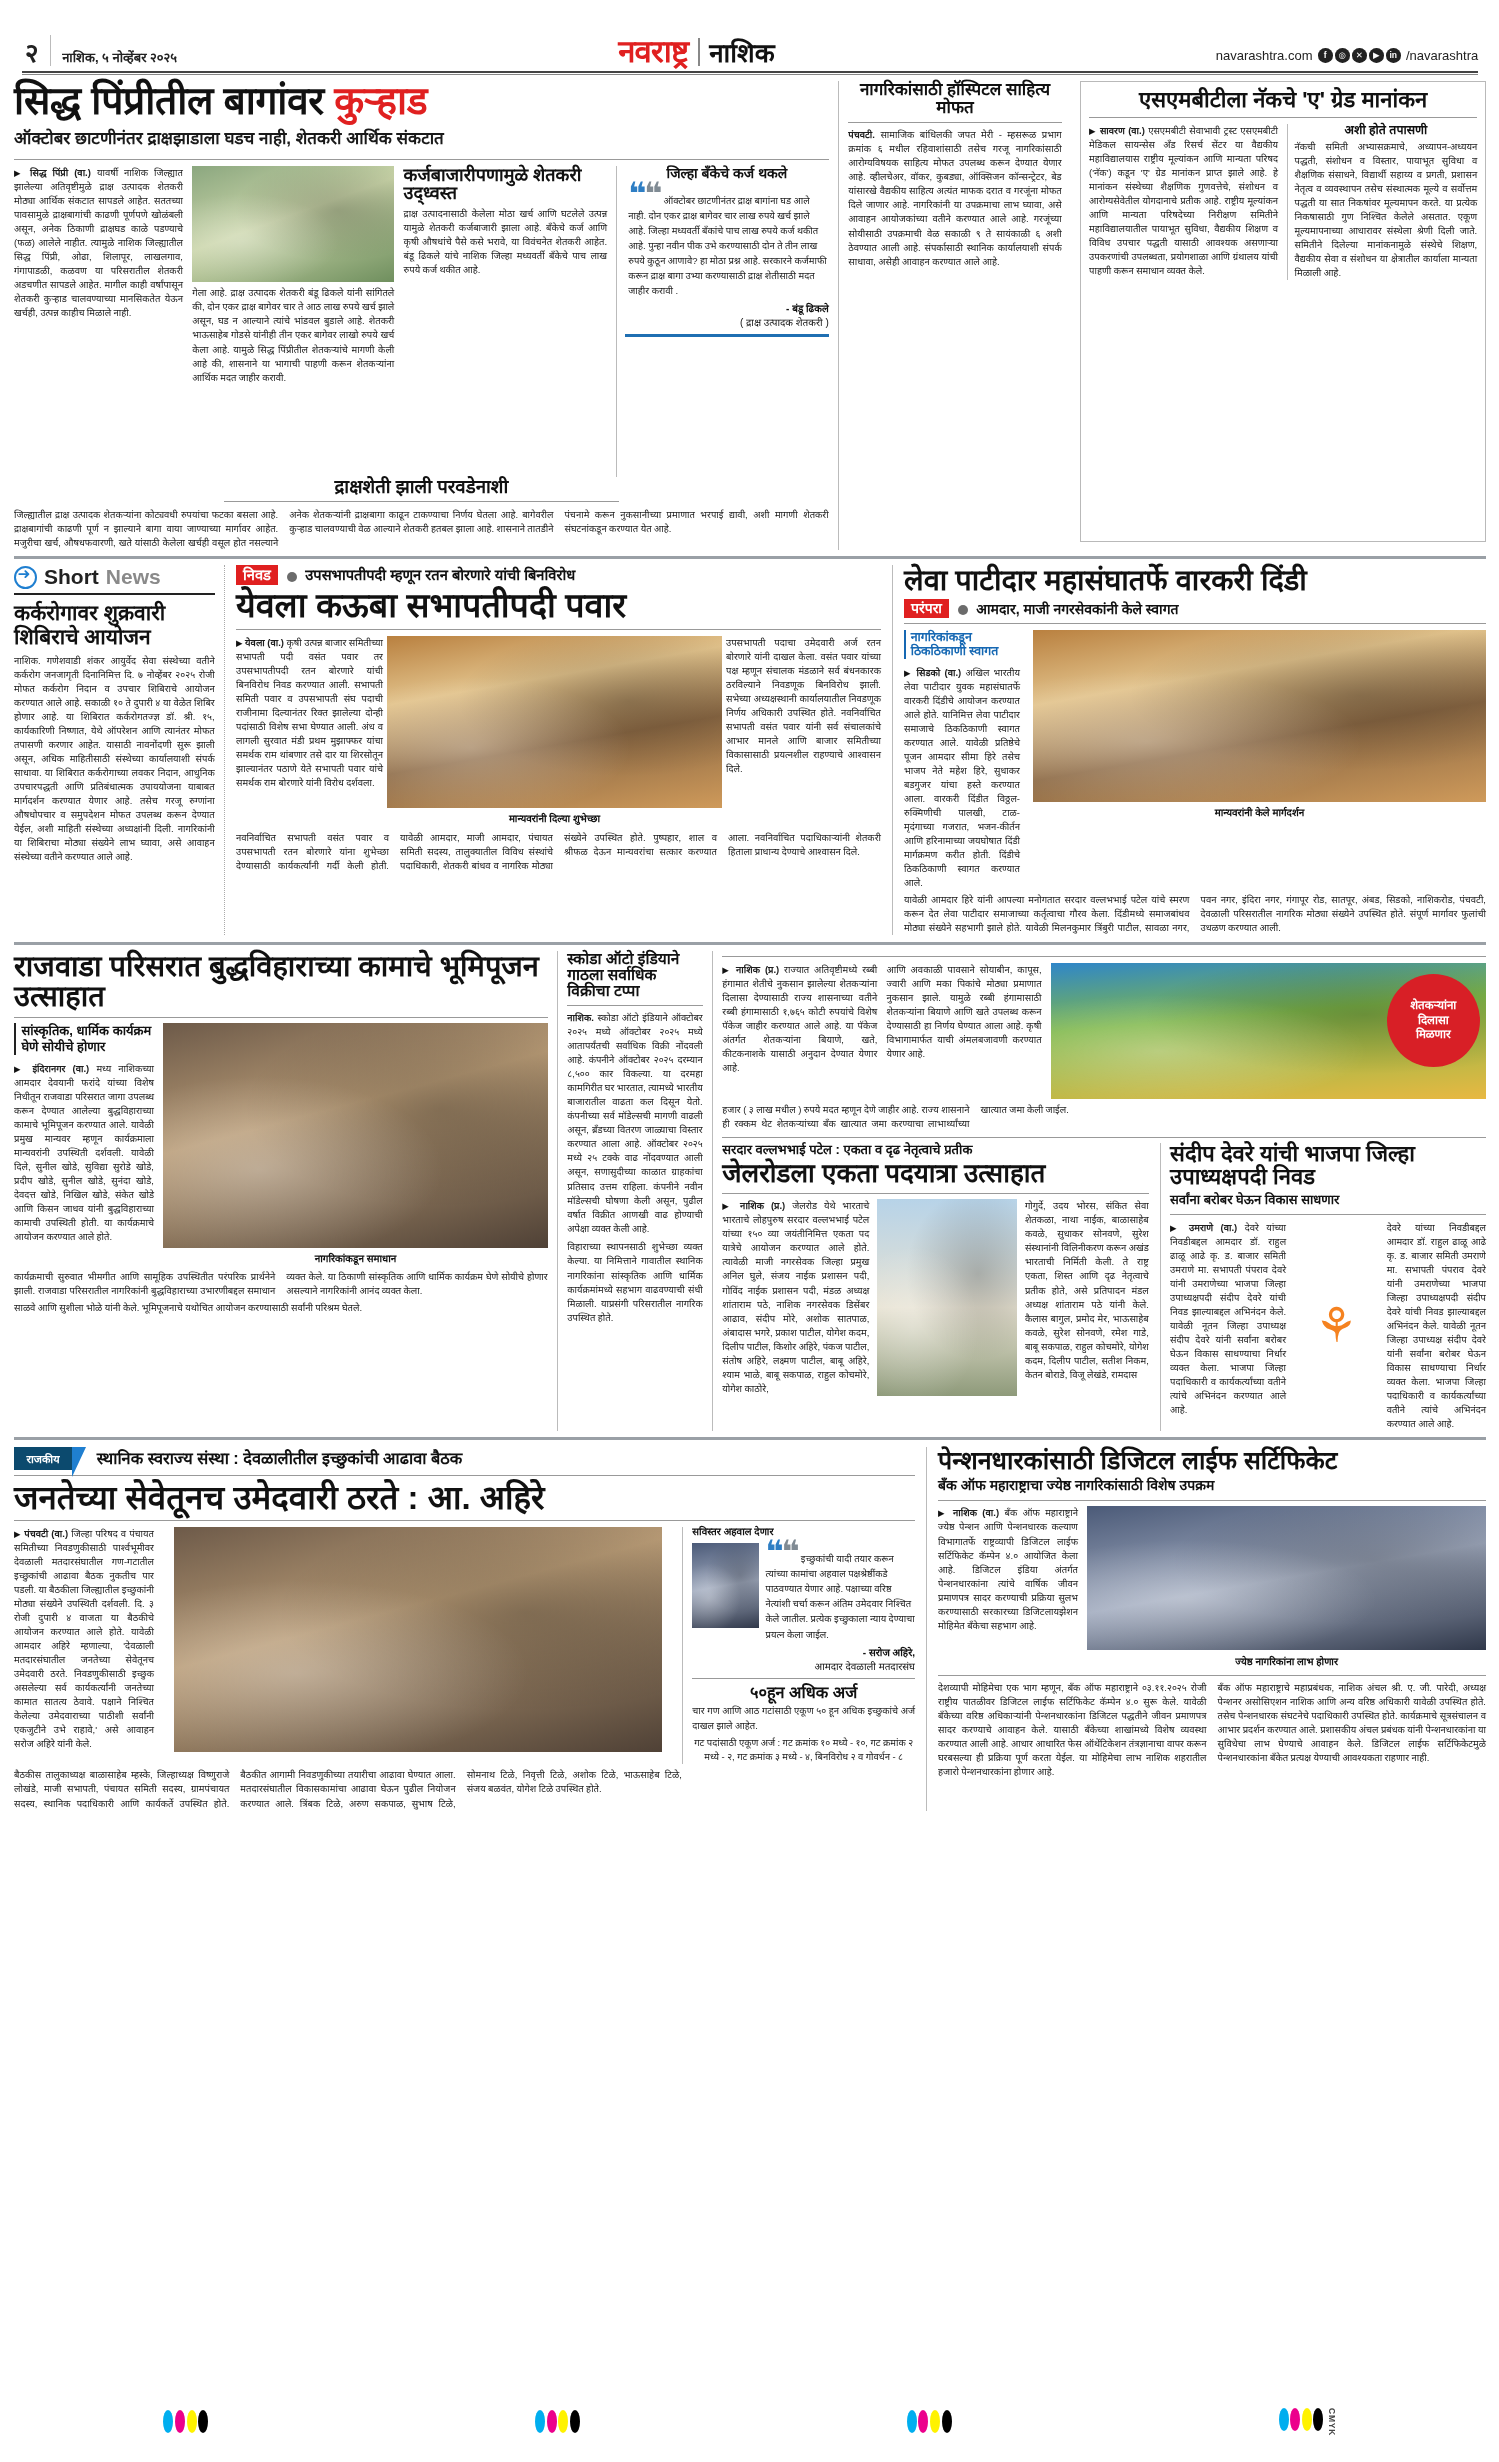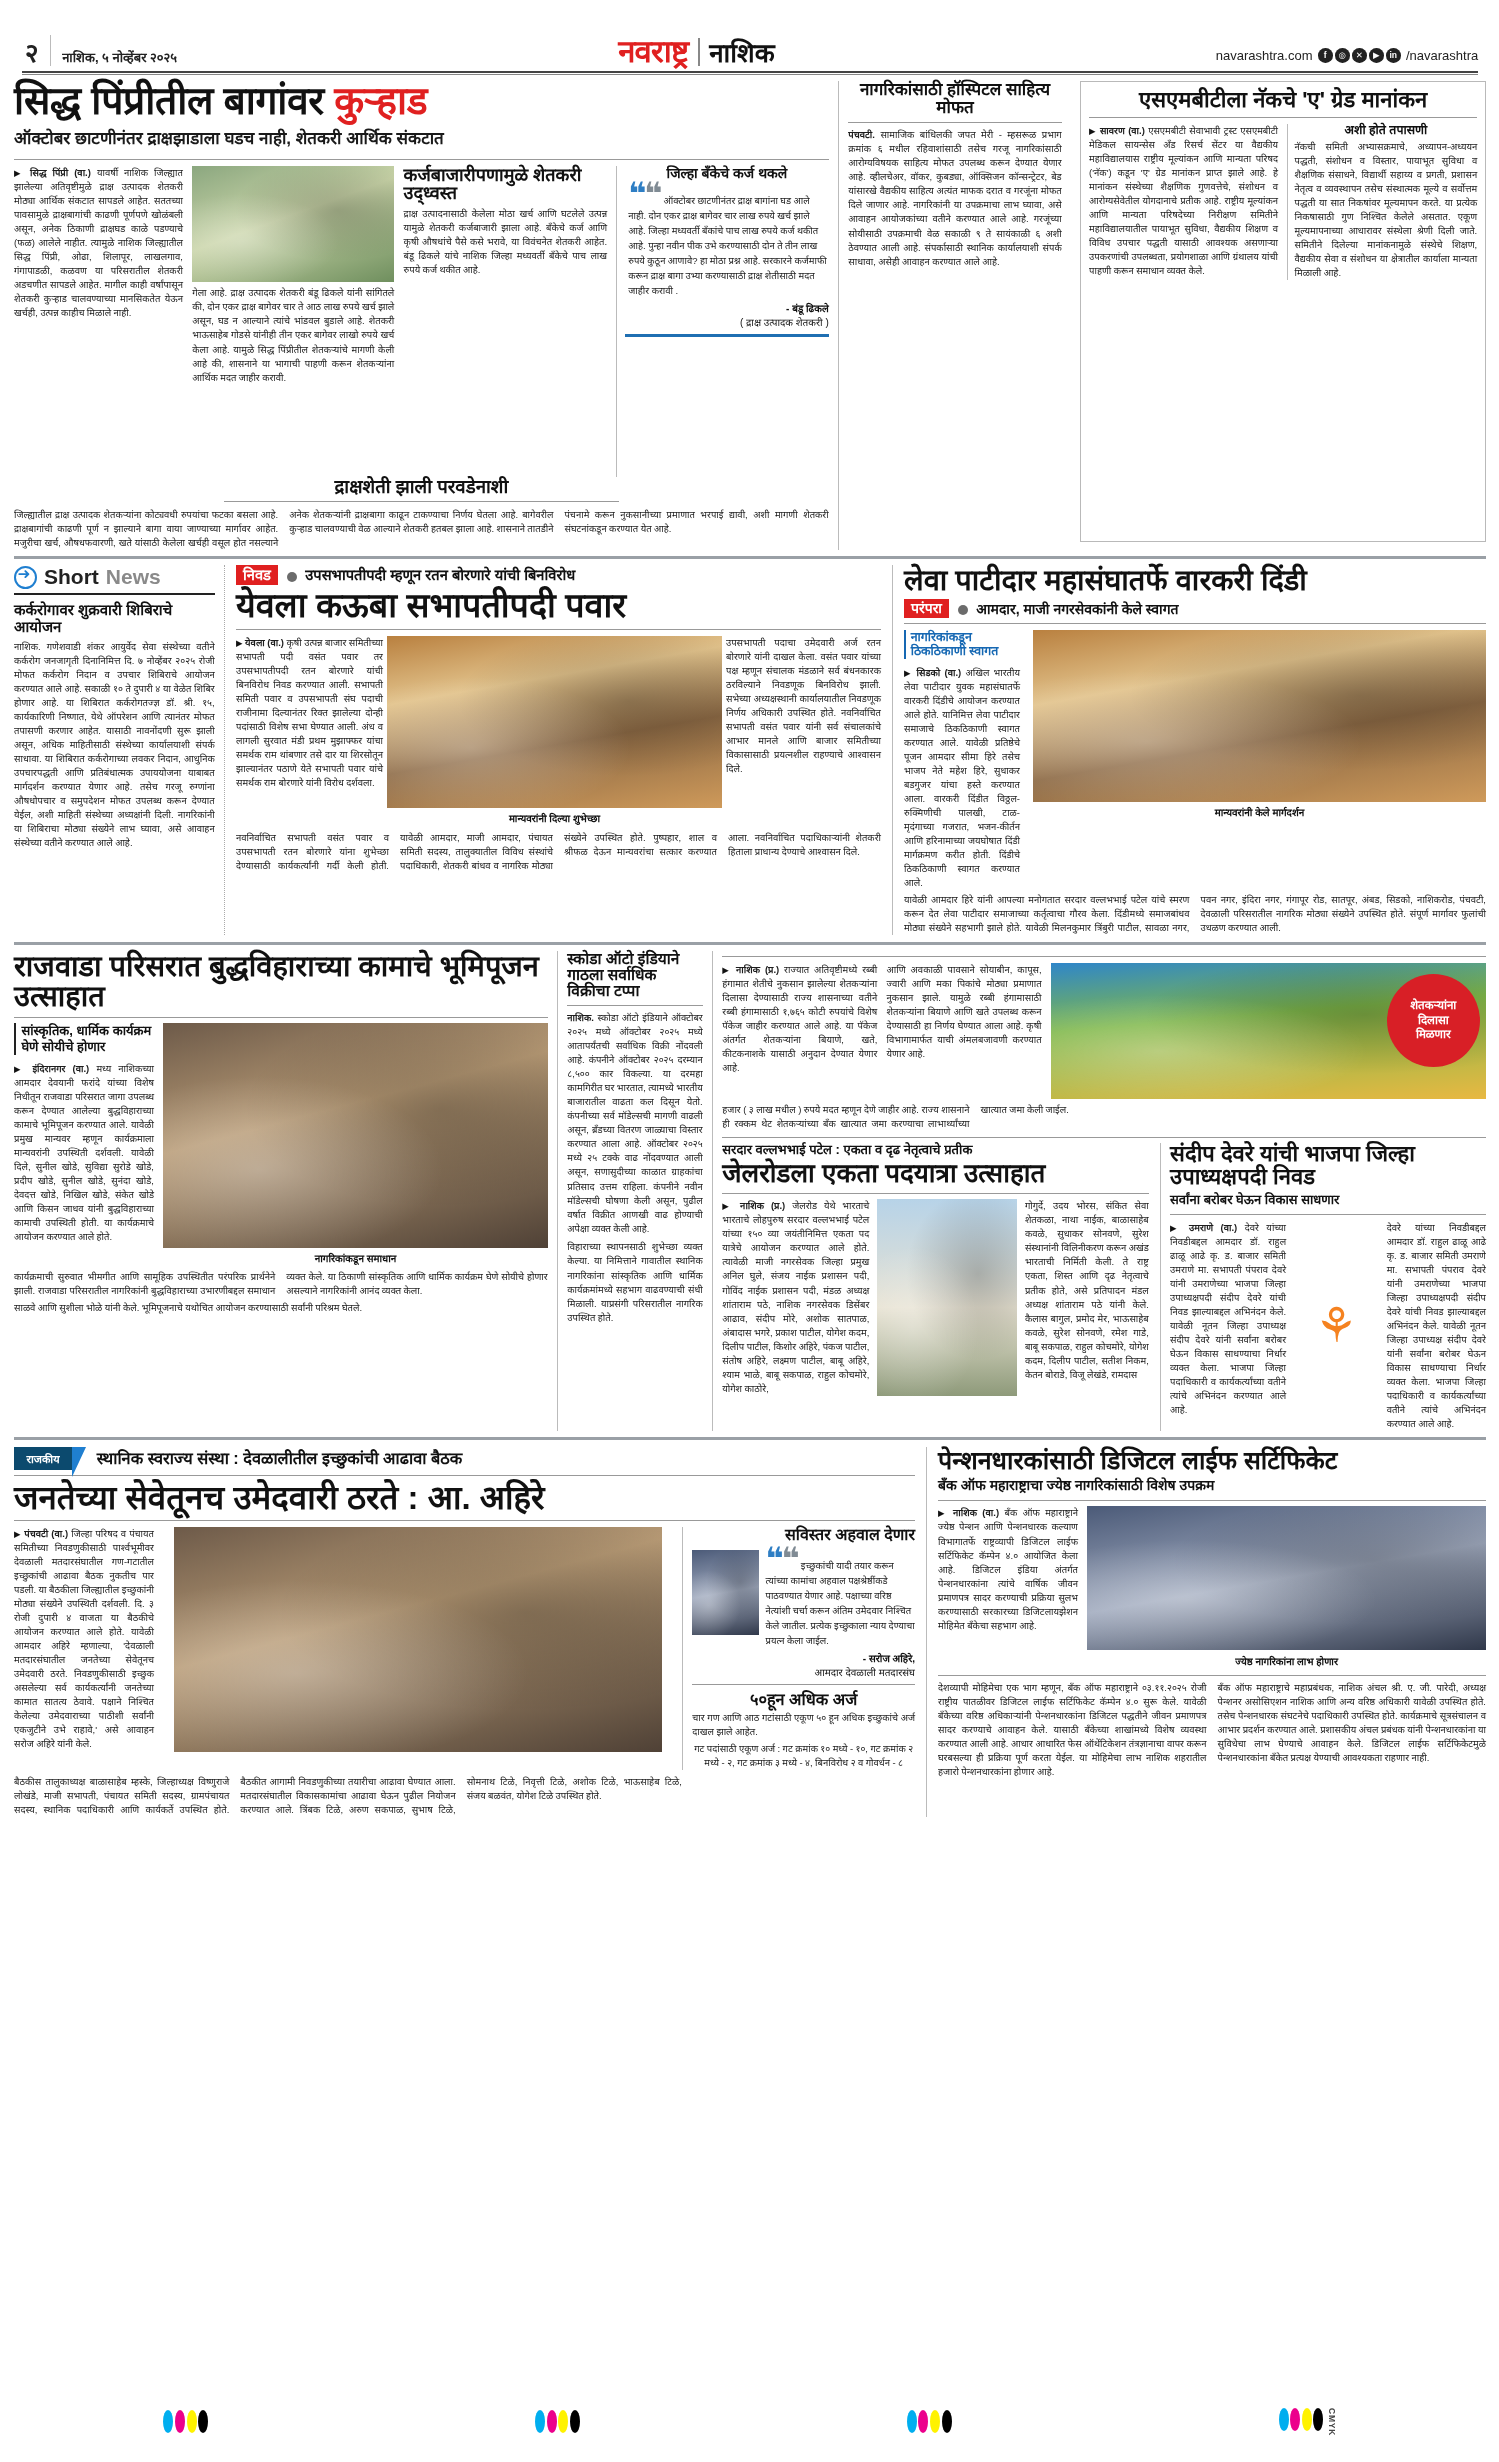--- a/index.html
+++ b/index.html
@@ -245,21 +245,21 @@
 
   <div style="display:flex">
 
     <div style="width:210px;padding-right:9.3px">
       <div class="sn-head">
         <span class="sn-arrow"></span>
         <span class="sn-txt1">Short</span>
         <span class="sn-txt2">News</span>
       </div>
       <div style="border-top:2.3px solid #222;margin:3.9px 0 5.4px"></div>
-      <div class="hl" style="font-size:15px;line-height:1.15">कर्करोगावर शुक्रवारी शिबिराचे आयोजन</div>
+      <div class="hl" style="font-size:21px;line-height:1.15">कर्करोगावर शुक्रवारी शिबिराचे आयोजन</div>
       <div class="body-txt" style="margin-top:4.7px">नाशिक. गणेशवाडी शंकर आयुर्वेद सेवा संस्थेच्या वतीने कर्करोग जनजागृती दिनानिमित्त दि. ७ नोव्हेंबर २०२५ रोजी मोफत कर्करोग निदान व उपचार शिबिराचे आयोजन करण्यात आले आहे. सकाळी १० ते दुपारी ४ या वेळेत शिबिर होणार आहे. या शिबिरात कर्करोगतज्ज्ञ डॉ. श्री. १५, कार्यकारिणी निष्णात, येथे ऑपरेशन आणि त्यानंतर मोफत तपासणी करणार आहेत. यासाठी नावनोंदणी सुरू झाली असून, अधिक माहितीसाठी संस्थेच्या कार्यालयाशी संपर्क साधावा. या शिबिरात कर्करोगाच्या लवकर निदान, आधुनिक उपचारपद्धती आणि प्रतिबंधात्मक उपाययोजना याबाबत मार्गदर्शन करण्यात येणार आहे. तसेच गरजू रुग्णांना औषधोपचार व समुपदेशन मोफत उपलब्ध करून देण्यात येईल, अशी माहिती संस्थेच्या अध्यक्षांनी दिली. नागरिकांनी या शिबिराचा मोठ्या संख्येने लाभ घ्यावा, असे आवाहन संस्थेच्या वतीने करण्यात आले आहे.</div>
     </div>
 
     <div class="vdot" style="width:668px;padding:0 11px">
       <div class="kicker">
         <span class="chip-red">निवड</span>
         <span class="dotmark"></span>
         <span style="font-size:14.7px">उपसभापतीपदी म्हणून रतन बोरणारे यांची बिनविरोध</span>
       </div>
       <div class="hl mega-hl" style="margin-top:3.1px">येवला कऊबा सभापतीपदी पवार</div>
@@ -416,21 +416,21 @@
       <div style="display:flex;gap:20px">
         <div style="width:140px" class="body-txt">
           <span class="bullet-tri">▶</span>
           <b>पंचवटी (वा.)</b>
           <span>जिल्हा परिषद व पंचायत समितीच्या निवडणुकीसाठी पार्श्वभूमीवर देवळाली मतदारसंघातील गण-गटातील इच्छुकांची आढावा बैठक नुकतीच पार पडली. या बैठकीला जिल्ह्यातील इच्छुकांनी मोठ्या संख्येने उपस्थिती दर्शवली. दि. ३ रोजी दुपारी ४ वाजता या बैठकीचे आयोजन करण्यात आले होते. यावेळी आमदार अहिरे म्हणाल्या, 'देवळाली मतदारसंघातील जनतेच्या सेवेतूनच उमेदवारी ठरते. निवडणुकीसाठी इच्छुक असलेल्या सर्व कार्यकर्त्यांनी जनतेच्या कामात सातत्य ठेवावे. पक्षाने निश्चित केलेल्या उमेदवाराच्या पाठीशी सर्वांनी एकजुटीने उभे राहावे,' असे आवाहन सरोज अहिरे यांनी केले.</span>
         </div>
         <div style="flex:1">
           <div class="photo indoor" style="height:225px"></div>
         </div>
         <div class="vline" style="width:233px;padding-left:9.3px">
-          <div class="hl" style="font-size:16px;text-align:right">सविस्तर अहवाल देणार</div>
+          <div class="hl" style="font-size:10px;text-align:left">सविस्तर अहवाल देणार</div>
           <div style="display:flex;gap:6.2px;margin-top:6.2px">
             <div style="width:67px">
               <div class="photo group" style="height:85px"></div>
             </div>
             <div style="flex:1">
               <span class="qmark"><span class="b1">❝</span><span class="b2">❝</span></span>
               <span class="body-txt">इच्छुकांची यादी तयार करून त्यांच्या कामांचा अहवाल पक्षश्रेष्ठींकडे पाठवण्यात येणार आहे. पक्षाच्या वरिष्ठ नेत्यांशी चर्चा करून अंतिम उमेदवार निश्चित केले जातील. प्रत्येक इच्छुकाला न्याय देण्याचा प्रयत्न केला जाईल.</span>
             </div>
           </div>
           <div class="q-attr">

